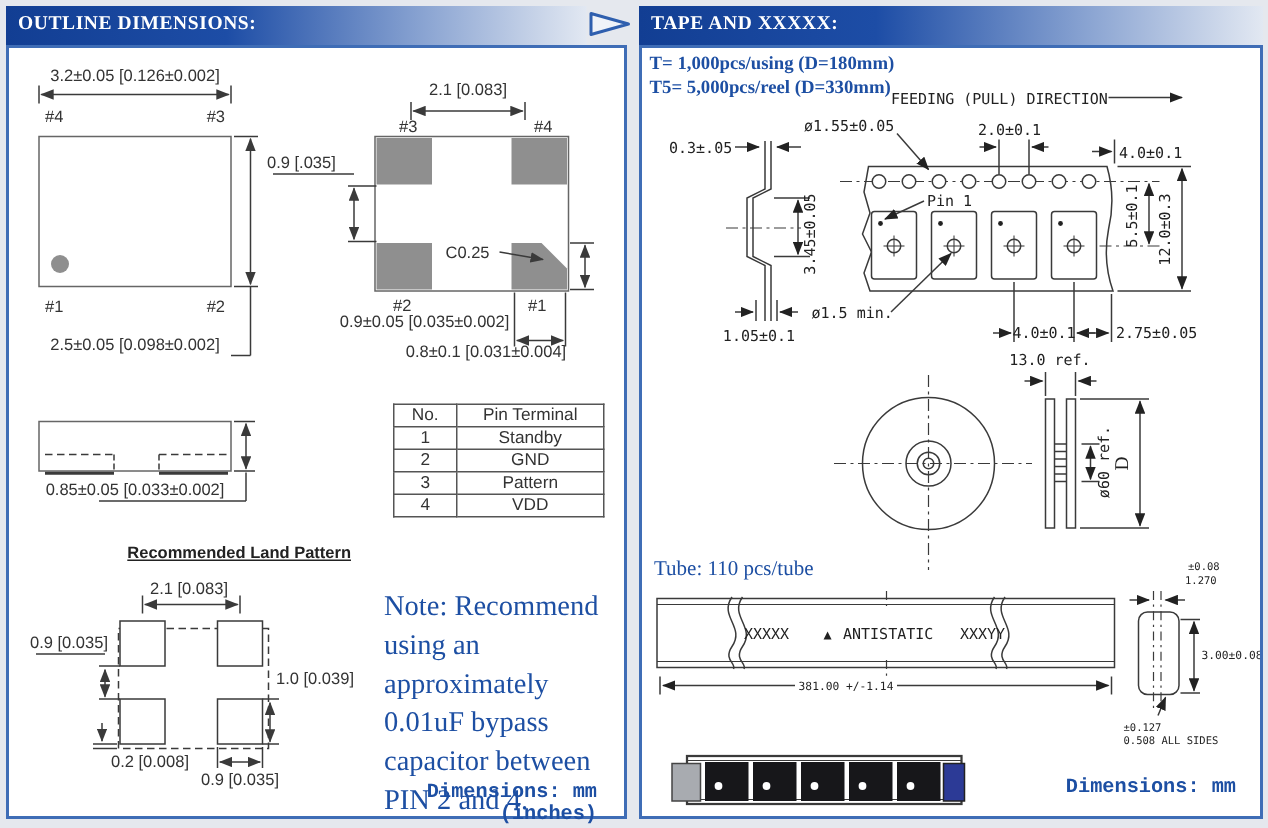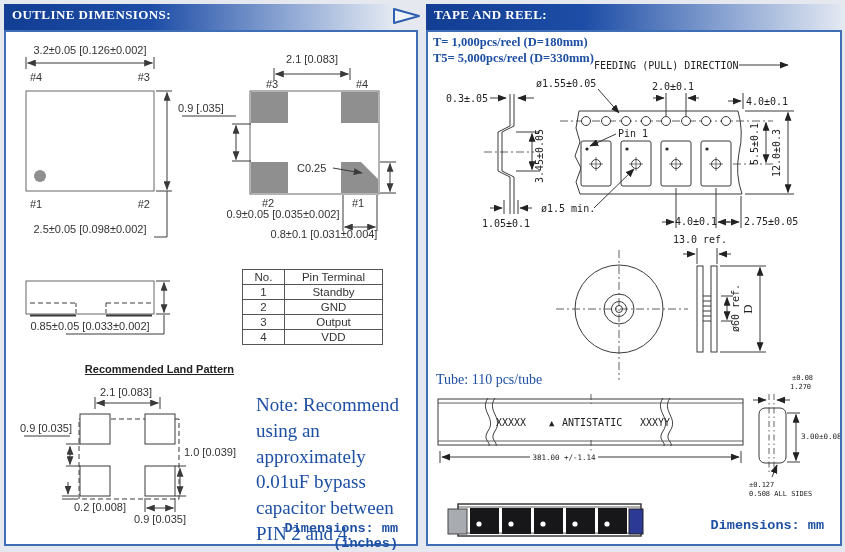--- a/index.html
+++ b/index.html
@@ -3,21 +3,21 @@
 <meta charset="utf-8">
 <style>
   *{margin:0;padding:0;box-sizing:border-box}
   html,body{width:845px;height:552px}
   body{position:relative;background:#e5e8ee;font-family:"Liberation Sans",sans-serif;overflow:hidden}
   .panel-header{position:absolute;height:34px;line-height:21px;color:#fff;font-family:"Liberation Serif",serif;
     font-weight:bold;font-size:13px;letter-spacing:.4px;padding-left:8px;
     background:linear-gradient(90deg,#123e93 0%,#1d4da6 38%,#8aa4d2 72%,#e2e8f2 100%)}
   .content-box{position:absolute;top:30px;height:516px;background:#fff;border:2px solid #3f6db6}
   .abs{position:absolute;left:0;top:0}
-  .pin-table{position:absolute;left:236px;top:237px;border-collapse:collapse;background:#fff}
+  .pin-table{position:absolute;left:256px;top:237px;border-collapse:collapse;background:#fff}
   .pin-table td,.pin-table th{border:1px solid #555;font-weight:normal;font-size:11.5px;color:#333;
     text-align:center;padding:0 4px;height:15px}
   .pin-table .c1{width:42px}.pin-table .c2{width:98px}
   .land-title{position:absolute;left:28px;top:331px;width:200px;text-align:right;font-size:11px;
     font-weight:bold;color:#222;text-decoration:underline}
   .note-text{position:absolute;left:250px;top:360px;width:158px;font-family:"Liberation Serif",serif;
     font-size:19px;line-height:1.36;color:#1d4fa3}
   .dims-label{position:absolute;font-family:Liberation Mono, monospace;font-weight:bold;font-size:13.5px;
     color:#1d4fa3;text-align:right}
   .reel-options{position:absolute;left:5px;top:2px;font-family:"Liberation Serif",serif;font-weight:bold;
@@ -159,42 +159,42 @@
     <tr>
       <td>1</td>
       <td>Standby</td>
     </tr>
     <tr>
       <td>2</td>
       <td>GND</td>
     </tr>
     <tr>
       <td>3</td>
-      <td>Output</td>
+      <td>Pattern</td>
     </tr>
     <tr>
       <td>4</td>
       <td>VDD</td>
     </tr>
   </tbody>
     </table>
 
   <div class="land-title">Recommended Land Pattern</div>
   <div class="note-text">Note: Recommend using an approximately 0.01uF bypass capacitor between PIN 2 and 4.</div>
   <div class="dims-label" style="left:220px;top:489px;width:172px">Dimensions: mm (inches)</div>
 </div>
 
 <div class="panel-header" style="left:426px;top:4px;width:416px">
-  <span>TAPE AND REEL:</span>
+  <span>TAPE AND XXXXX:</span>
 </div>
 
 <div class="content-box" style="left:426px;width:416px">
 
   <div class="reel-options">
-    <div>T= 1,000pcs/reel (D=180mm)</div>
+    <div>T= 1,000pcs/using (D=180mm)</div>
     <div>T5= 5,000pcs/reel (D=330mm)</div>
   </div>
 
   <svg class="abs svgR" width="412" height="512" viewBox="0 0 412 512">
     <defs>
       <marker id="aR" markerWidth="9" markerHeight="7" refX="8.3" refY="3.5" orient="auto-start-reverse" markerUnits="userSpaceOnUse">
         <path d="M0,0 L9,3.5 L0,7 Z" fill="#222"></path>
       </marker>
     </defs>
 

